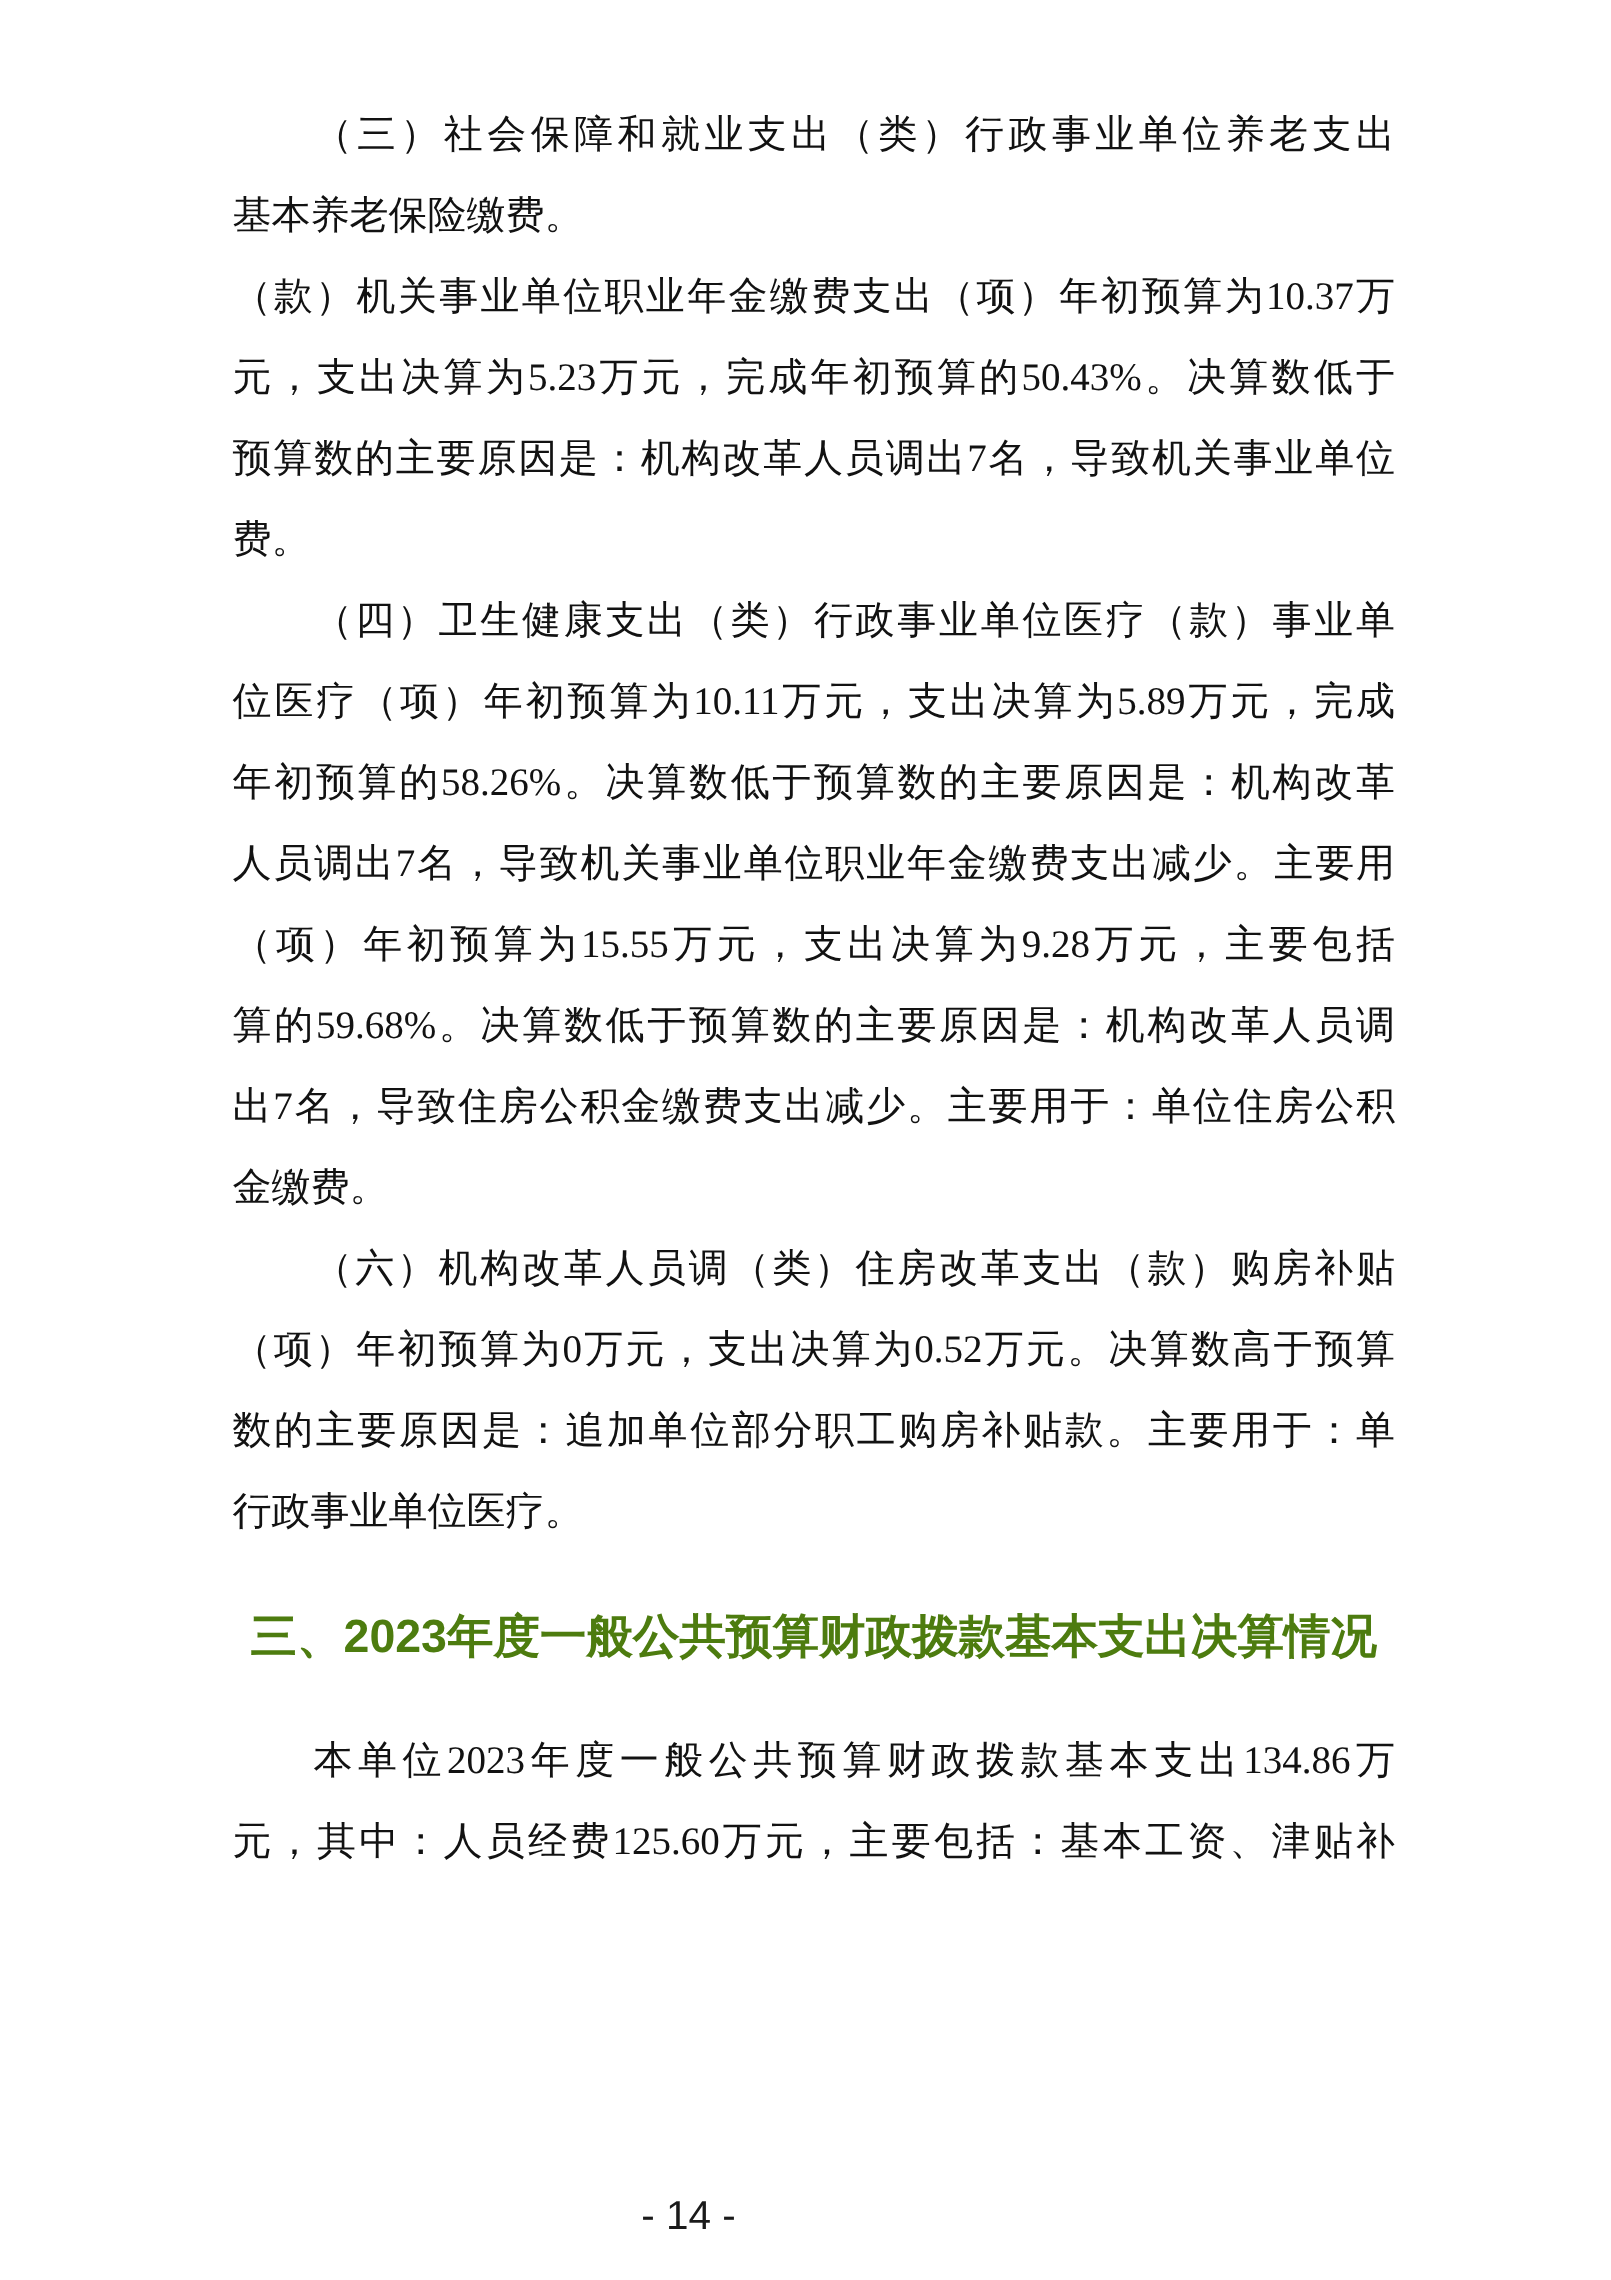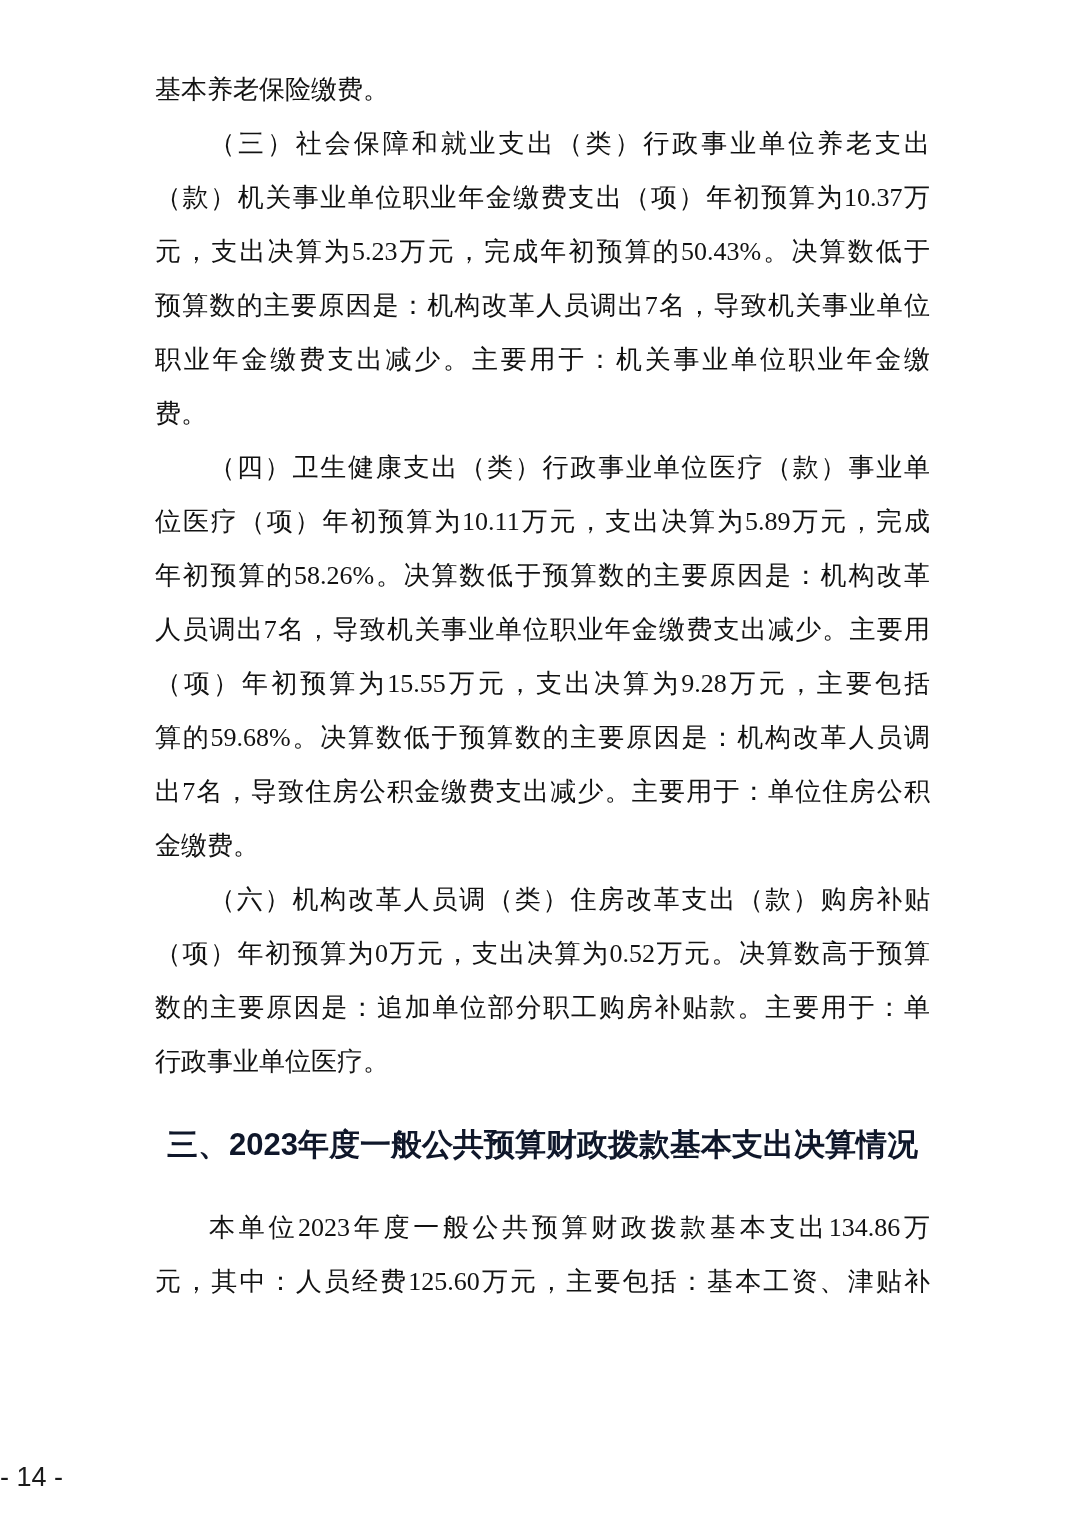--- a/index.html
+++ b/index.html
@@ -40,44 +40,43 @@
   }
   .heading {
     font-family: "Liberation Sans", "DejaVu Sans", sans-serif;
     font-weight: 700;
     font-size: 31px;
     line-height: 58px;
     height: 58px;
     text-align: center;
     margin-top: 27px;
     margin-bottom: 27px;
-    color: #0f172a;
+    color: #4d7c0f;
   }
   .page-number {
     position: absolute;
     left: 0;
     width: 918px;
     top: 1462px;
-    text-align: left;
+    text-align: center;
     font-family: "Liberation Sans", "DejaVu Sans", sans-serif;
     font-size: 27px;
     color: #1a1a1a;
   }
 </style>
 </head>
 <body>
 
 <div class="page">
   <div class="content" id="body-container">
+      <div class="bline just indent">（三）社会保障和就业支出（类）行政事业单位养老支出</div>
       <div class="bline">基本养老保险缴费。</div>
-      <div class="bline just indent">（三）社会保障和就业支出（类）行政事业单位养老支出</div>
       <div class="bline just">（款）机关事业单位职业年金缴费支出（项）年初预算为10.37万</div>
       <div class="bline just">元，支出决算为5.23万元，完成年初预算的50.43%。决算数低于</div>
       <div class="bline just">预算数的主要原因是：机构改革人员调出7名，导致机关事业单位</div>
-      <div class="bline just">职业年金缴费支出减少。主要用于：机关事业单位职业年金缴</div>
       <div class="bline">费。</div>
       <div class="bline just indent">（四）卫生健康支出（类）行政事业单位医疗（款）事业单</div>
       <div class="bline just">位医疗（项）年初预算为10.11万元，支出决算为5.89万元，完成</div>
       <div class="bline just">年初预算的58.26%。决算数低于预算数的主要原因是：机构改革</div>
       <div class="bline just">人员调出7名，导致机关事业单位职业年金缴费支出减少。主要用</div>
       <div class="bline just">（项）年初预算为15.55万元，支出决算为9.28万元，主要包括</div>
       <div class="bline just">算的59.68%。决算数低于预算数的主要原因是：机构改革人员调</div>
       <div class="bline just">出7名，导致住房公积金缴费支出减少。主要用于：单位住房公积</div>
       <div class="bline">金缴费。</div>
       <div class="bline just indent">（六）机构改革人员调（类）住房改革支出（款）购房补贴</div>

